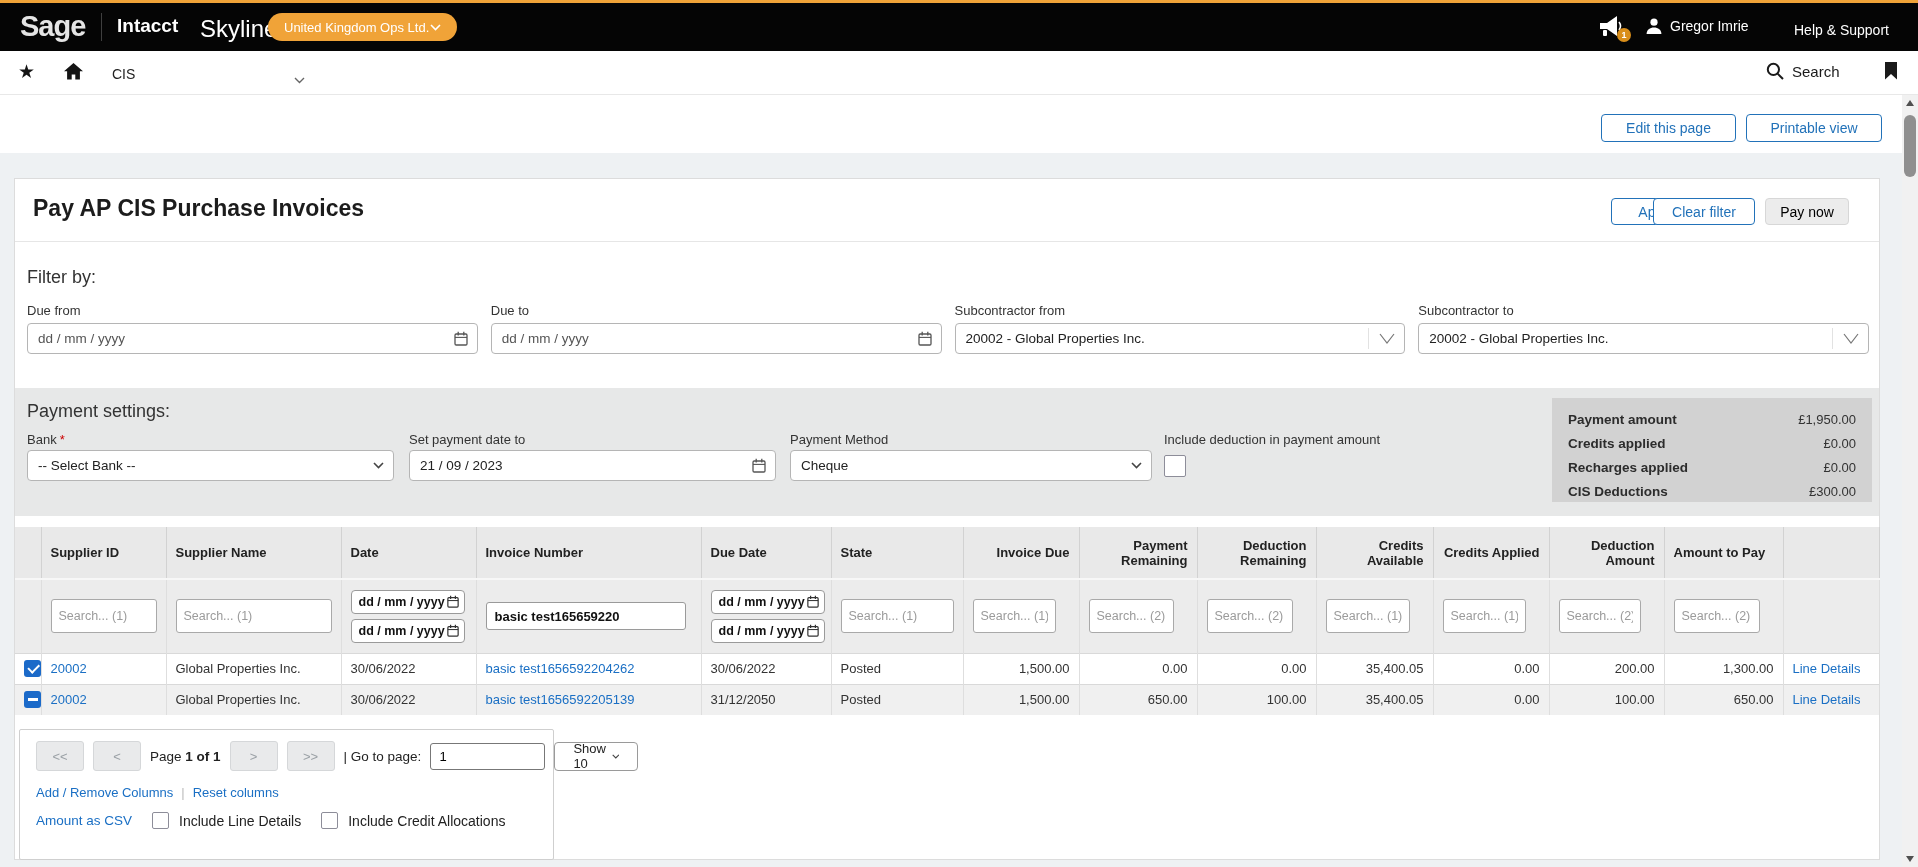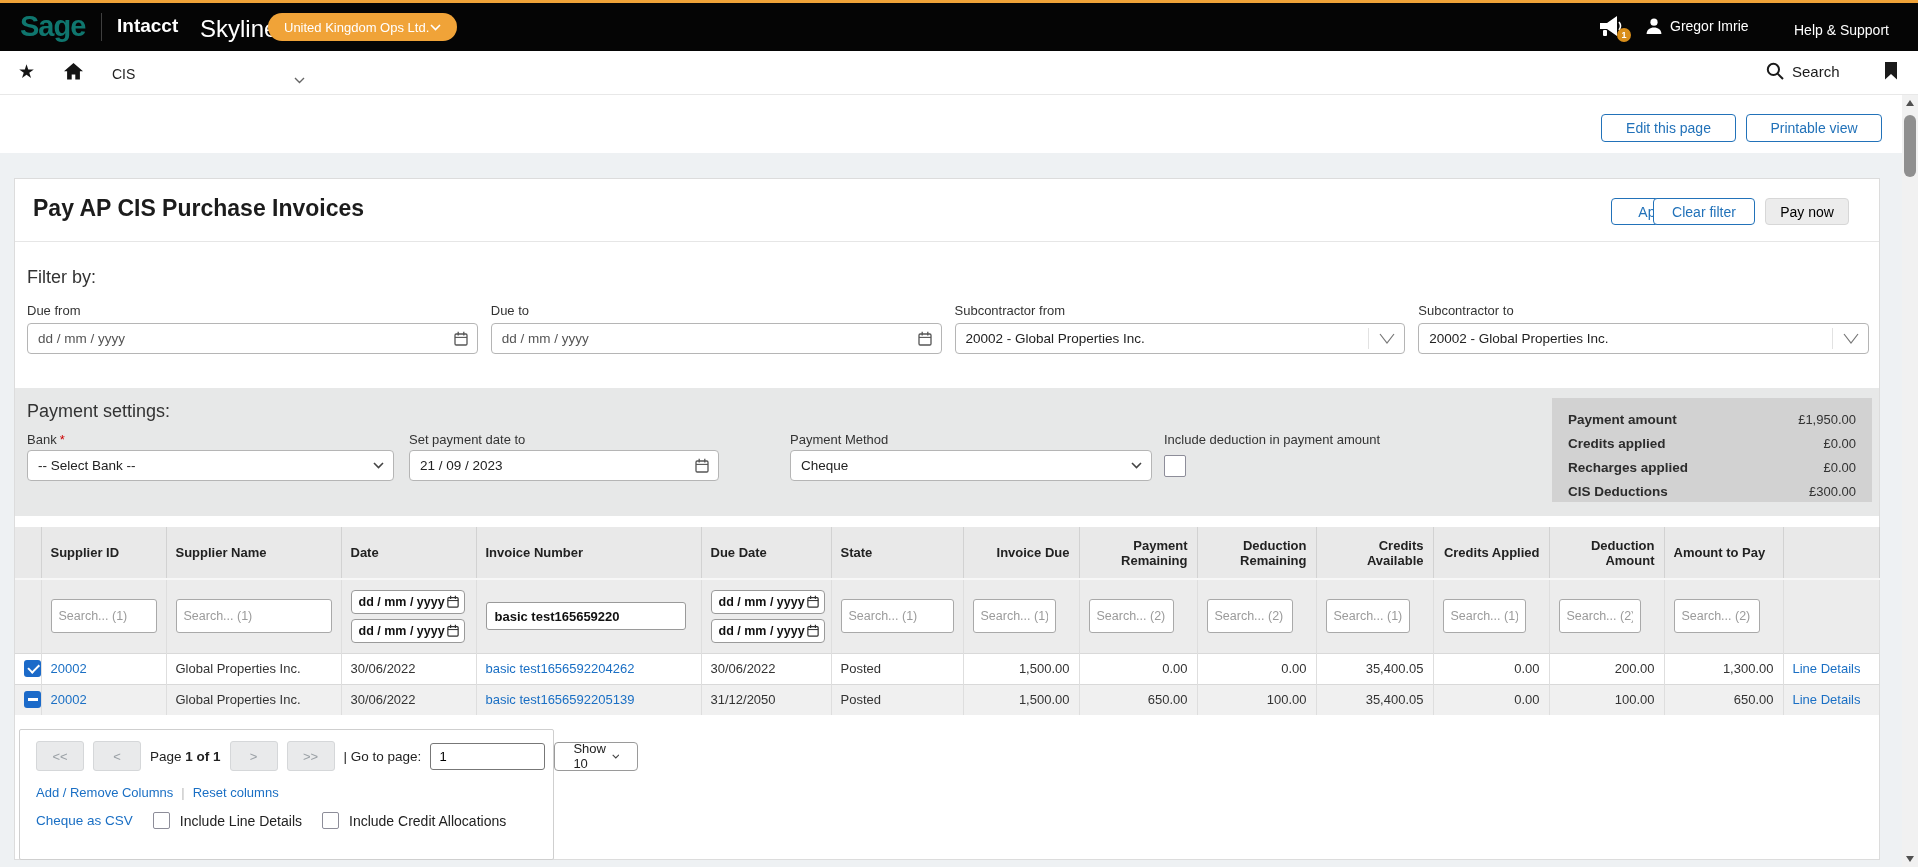--- a/index.html
+++ b/index.html
@@ -3,21 +3,21 @@
 <meta charset="utf-8">
 <style>
   * { margin:0; padding:0; box-sizing:border-box; }
   html,body { background:#eef1f3; }
   #app { position:relative; width:1918px; height:867px; overflow:hidden; background:#fff;
          font-family:"Liberation Sans", sans-serif; color:#333; }
 
   
   .topline { position:absolute; top:0; left:0; width:100%; height:3px; background:#f0a338; }
   .topbar  { position:absolute; top:3px; left:0; width:100%; height:48px; background:#050505; }
-  .sage-logo { position:absolute; left:20px; top:7px; font-size:29px; font-weight:bold; color:#0f766e; letter-spacing:-1px; }
+  .sage-logo { position:absolute; left:20px; top:7px; font-size:29px; font-weight:bold; color:#e5e5e5; letter-spacing:-1px; }
   .topbar-divider { position:absolute; left:101px; top:10px; width:1px; height:28px; background:#3f3f3f; }
   .product-name { position:absolute; left:117px; top:12px; font-size:19px; font-weight:bold; color:#fff; }
   .edition-name { position:absolute; left:200px; top:12px; font-size:24px; color:#fff; }
   .company-pill { position:absolute; left:268px; top:10px; height:28px; padding:0 16px; border-radius:14px;
                   background:#f0a338; color:#fff; font-size:13px; display:flex; align-items:center; gap:1px; cursor:pointer; }
   .notif { position:absolute; left:1597px; top:12px; width:32px; height:26px; }
   .notif .badge { position:absolute; right:-2px; bottom:-1px; width:14px; height:14px; border-radius:50%;
                   background:#d98e1a; color:#fff; font-size:9px; font-weight:bold; display:flex; align-items:center; justify-content:center; }
   .user-box { position:absolute; left:1645px; top:14px; display:flex; align-items:center; gap:7px; color:#fff; font-size:14px; }
   .help-link { position:absolute; left:1794px; top:19px; color:#fff; font-size:14px; cursor:pointer; }
@@ -259,21 +259,21 @@
         <span>Bank</span><span class="req">*</span>
       </div>
       <div class="inputbox pp-input" style="left:12px; width:367px;">
         <span class="val" style="color:#222;">-- Select Bank --</span>
         <svg width="11" height="7" viewBox="0 0 11 7">
             <path d="M1 1 l4.5 4.5 L10 1" stroke="#444" stroke-width="1.6" fill="none"></path>
           </svg>
       </div>
 
       <div class="pp-label" style="left:394px;">Set payment date to</div>
-      <div class="inputbox pp-input" style="left:394px; width:310px;">
+      <div class="inputbox pp-input" style="left:394px; width:367px;">
         <span class="val" style="color:#222;">21 / 09 / 2023</span>
         <svg width="14" height="15" viewBox="0 0 14 15">
             <rect x="1" y="3" width="12" height="11" rx="1.2" fill="none" stroke="#555" stroke-width="1.3"></rect>
             <line x1="4.2" y1="0.8" x2="4.2" y2="4.5" stroke="#555" stroke-width="1.3"></line>
             <line x1="9.8" y1="0.8" x2="9.8" y2="4.5" stroke="#555" stroke-width="1.3"></line>
             <line x1="1" y1="6.4" x2="13" y2="6.4" stroke="#555" stroke-width="1.1"></line>
           </svg>
       </div>
 
       <div class="pp-label" style="left:775px;">Payment Method</div>
@@ -460,21 +460,21 @@
               <path d="M1 1 l4.5 4.5 L10 1" stroke="#444" stroke-width="1.6" fill="none"></path>
             </svg>
         </div>
       </div>
       <div class="links-row">
         <span class="blue-link">Add / Remove Columns</span>
         <span class="sep">|</span>
         <span class="blue-link">Reset columns</span>
       </div>
       <div class="export-row">
-        <span class="blue-link export-link">Cheque as CSV</span>
+        <span class="blue-link export-link">Amount as CSV</span>
         <div class="cb export-cb"></div>
         <span class="lab">Include Line Details</span>
         <div class="cb export-cb"></div>
         <span class="lab">Include Credit Allocations</span>
       </div>
     </div>
 
   </div>
 
   <div class="scrollbar">

